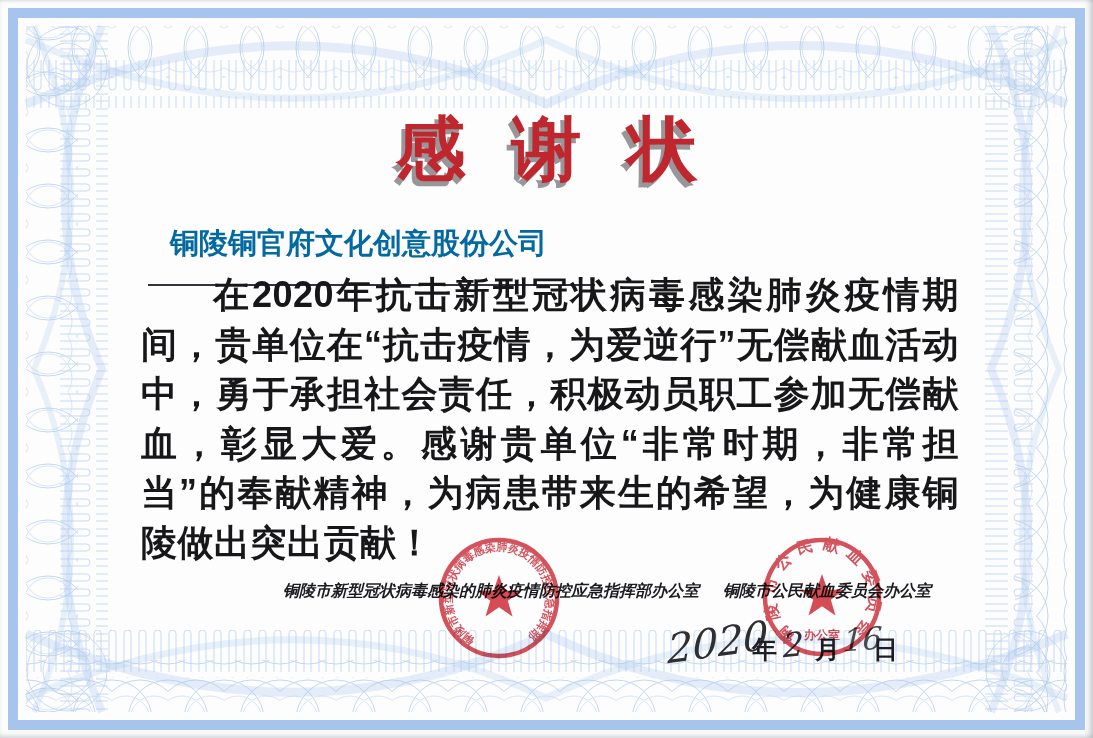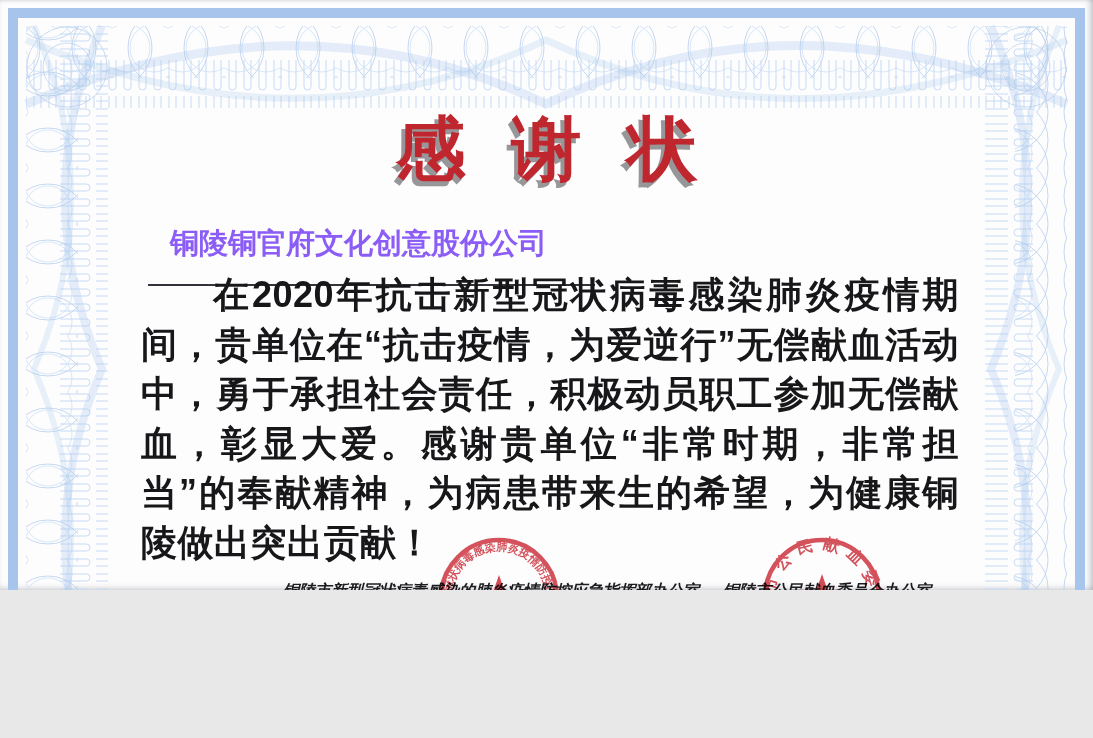--- a/index.html
+++ b/index.html
@@ -1,18 +1,18 @@
 <!DOCTYPE html>
 <html><head>
 <meta charset="utf-8">
 <style>
   html,body{margin:0;padding:0;background:#e8e8e8;}
   .page{
     position:relative;
-    width:1093px;height:590px;
+    width:1093px;height:738px;
     margin:0 auto;
     background:#fdfdfe;
     overflow:hidden;
     font-family:"Liberation Sans", sans-serif;
     box-shadow: inset -6px 0 7px -4px rgba(110,115,125,.45),
                 inset 0 -5px 7px -4px rgba(110,115,125,.35),
                 inset 0 3px 4px -3px rgba(120,125,135,.3);
   }
   svg.layer{position:absolute;left:0;top:0;width:1093px;height:738px;pointer-events:none;}
   .title{
@@ -23,21 +23,21 @@
     font-size:70px;
     letter-spacing:46px;
     text-indent:46px;
     color:#c0262e;
     text-shadow:-4px 5px 0 rgba(125,125,128,.8);
     margin:0;white-space:nowrap;
   }
   .recipient{
     position:absolute;left:148px;top:224px;
     font-family:"Liberation Serif", serif;
-    font-size:29px;font-weight:600;color:#8b5cf6;
+    font-size:29px;font-weight:600;color:#0369a1;
     border-bottom:2.5px solid #33333c;
     padding:0 48px 20px 22px;
     white-space:nowrap;
   }
   .body-text{
     position:absolute;left:141px;top:270px;width:818px;
     font-size:36px;line-height:49.5px;font-weight:700;
     letter-spacing:.5px;color:#17171a;
     text-align:justify;text-indent:2em;margin:0;
   }

